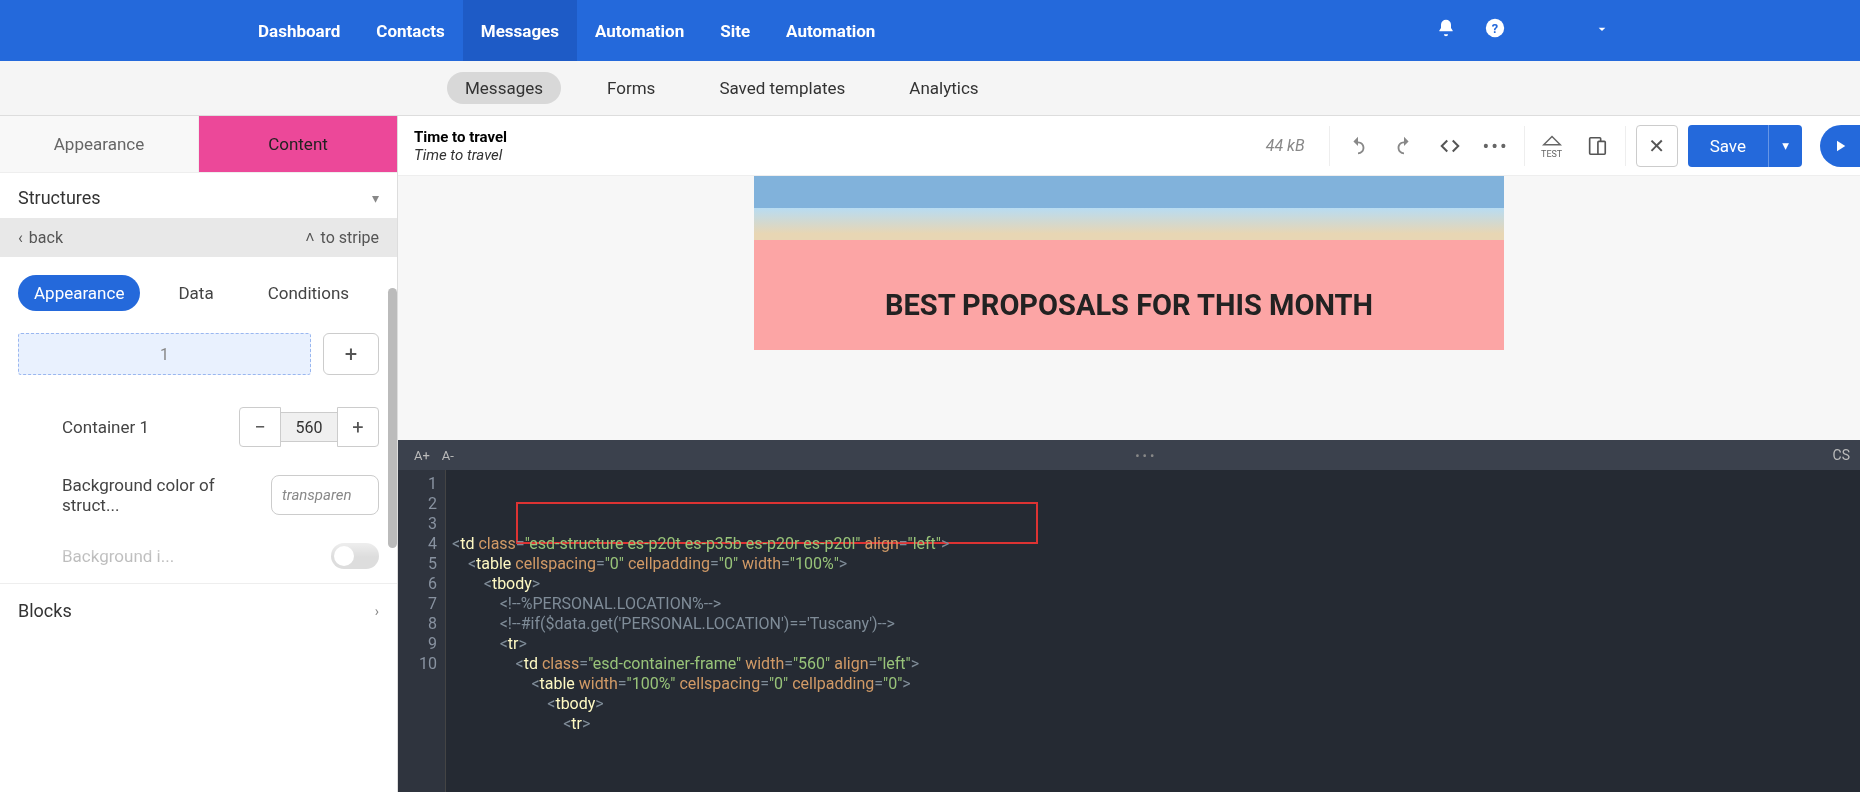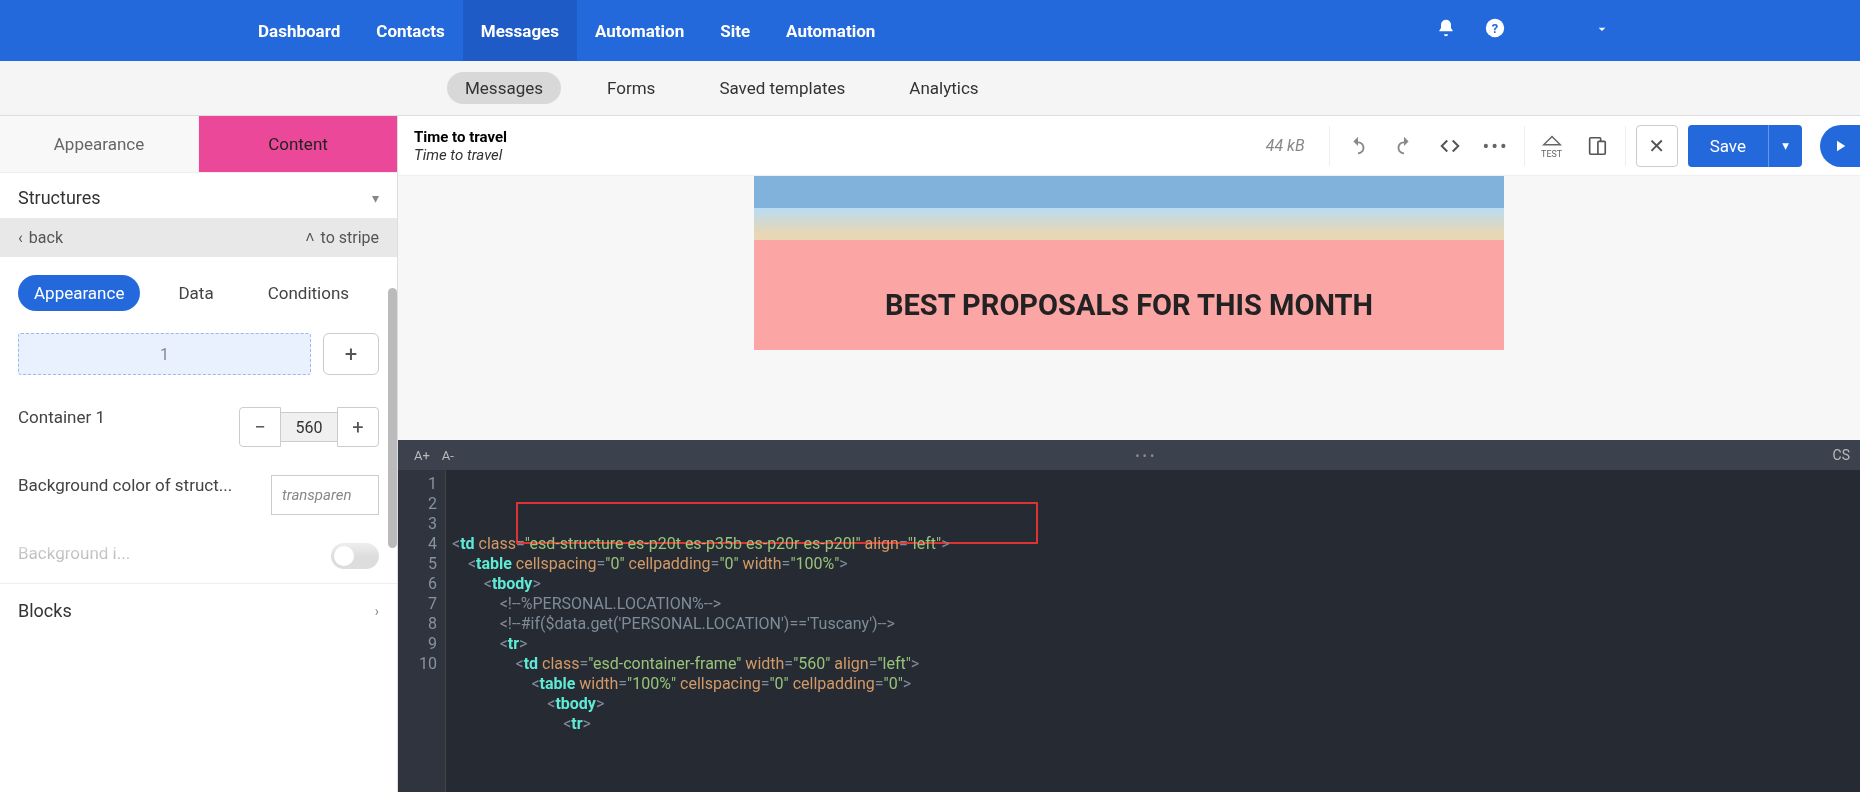--- a/index.html
+++ b/index.html
@@ -37,29 +37,29 @@
 .back-left, .stripe-right { display: flex; align-items: center; gap: 6px; cursor: pointer; }
 
 .pill-tabs { display: flex; gap: 22px; padding: 18px 18px 14px; align-items: center; }
 .pill { font-size: 17px; color: #444; cursor: pointer; padding: 8px 16px; border-radius: 22px; }
 .pill.active { background: #2469db; color: #fff; }
 
 .slot-row { display: flex; align-items: center; gap: 12px; padding: 8px 18px 18px; }
 .slot-box { flex: 1; height: 42px; border: 1px dashed #9ab7f0; background: #e9f1fe; display: flex; align-items: center; justify-content: center; color: #888; border-radius: 3px; }
 .add-btn { width: 56px; height: 42px; border: 1px solid #ccc; border-radius: 6px; background: #fff; display: flex; align-items: center; justify-content: center; font-size: 22px; color: #555; cursor: pointer; }
 
-.prop-row { display: flex; align-items: flex-start; justify-content: space-between; padding: 14px 18px; }
+.prop-row { display: flex; align-items: center; justify-content: space-between; padding: 14px 18px; margin-left: 44px; }
 .prop-label { color: #444; font-size: 17px; }
 .stepper { display: flex; align-items: center; }
 .step-btn { width: 42px; height: 40px; border: 1px solid #ccc; background: #fff; display: flex; align-items: center; justify-content: center; font-size: 20px; color: #555; cursor: pointer; }
 .step-btn:first-child { border-radius: 4px 0 0 4px; }
 .step-btn:last-child { border-radius: 0 4px 4px 0; }
 .step-val { width: 56px; height: 30px; border: 1px solid #ccc; border-left: none; border-right: none; background: #f0f0f0; text-align: center; font-size: 16px; color: #333; }
 
-.color-input { width: 108px; height: 40px; border: 1px solid #ccc; border-radius: 0; padding: 0 10px; color: #888; font-style: italic; font-size: 15px; background: #fff; }
+.color-input { width: 108px; height: 40px; border: 1px solid #ccc; border-radius: 8px; padding: 0 10px; color: #888; font-style: italic; font-size: 15px; background: #fff; }
 
 .toggle { width: 48px; height: 26px; background: #ddd; border-radius: 13px; position: relative; }
 .toggle::after { content: ""; position: absolute; left: 3px; top: 3px; width: 20px; height: 20px; background: #fff; border-radius: 50%; }
 
 .fade { position: relative; }
 .fade::after { content: ""; position: absolute; top: 0; left: 0; right: 0; height: 28px; background: linear-gradient(#fff, transparent); pointer-events: none; }
 
 .blocks-header { border-top: 1px solid #eee; padding: 16px 18px; font-size: 18px; color: #333; display: flex; justify-content: space-between; align-items: center; }
 
 .vscroll { position: absolute; right: 0; top: 172px; width: 9px; height: 260px; background: #bbb; border-radius: 5px; }
@@ -97,21 +97,21 @@
 .code-toolbar { height: 30px; background: #3b414d; display: flex; align-items: center; padding: 0 10px; color: #bbb; font-size: 13px; }
 .zoom-btn { padding: 0 6px; cursor: pointer; }
 .dots-center { flex: 1; text-align: center; color: #888; letter-spacing: 3px; }
 .cs-tab { color: #bbb; font-size: 14px; }
 .code-body { flex: 1; display: flex; overflow: hidden; }
 .gutter { width: 48px; background: #2f343e; color: #8892a0; text-align: right; padding: 4px 8px 0 0; font-size: 16px; line-height: 20px; border-right: 1px solid #444; }
 .gutter div { height: 20px; }
 .code-lines { flex: 1; padding: 4px 0 0 6px; font-size: 16px; line-height: 20px; white-space: pre; overflow: auto; }
 .code-lines .line { height: 20px; position: relative; }
 .hl-box { position: absolute; border: 2px solid #d33; pointer-events: none; }
-.t-red { color: #5eead4; font-weight: bold; }
+.t-red { color: #fef9c3; }
 .t-green { color: #98C379; }
 .t-gray { color: #7f8c98; }
 .t-yellow { color: #d19a66; }
 </style>
 </head>
 <body>
 
 <div class="top-nav">
   <div class="top-nav-left">
     <div class="nav-item">Dashboard</div>

